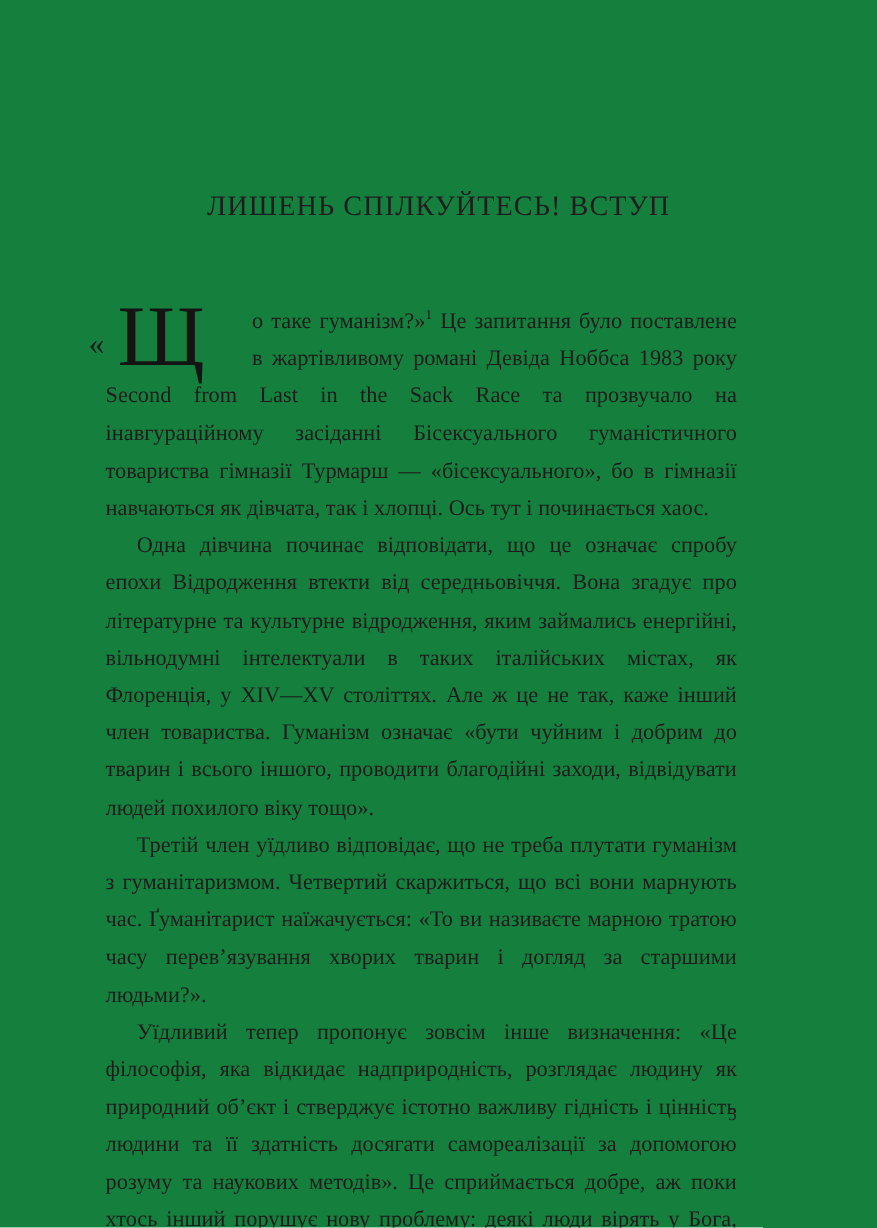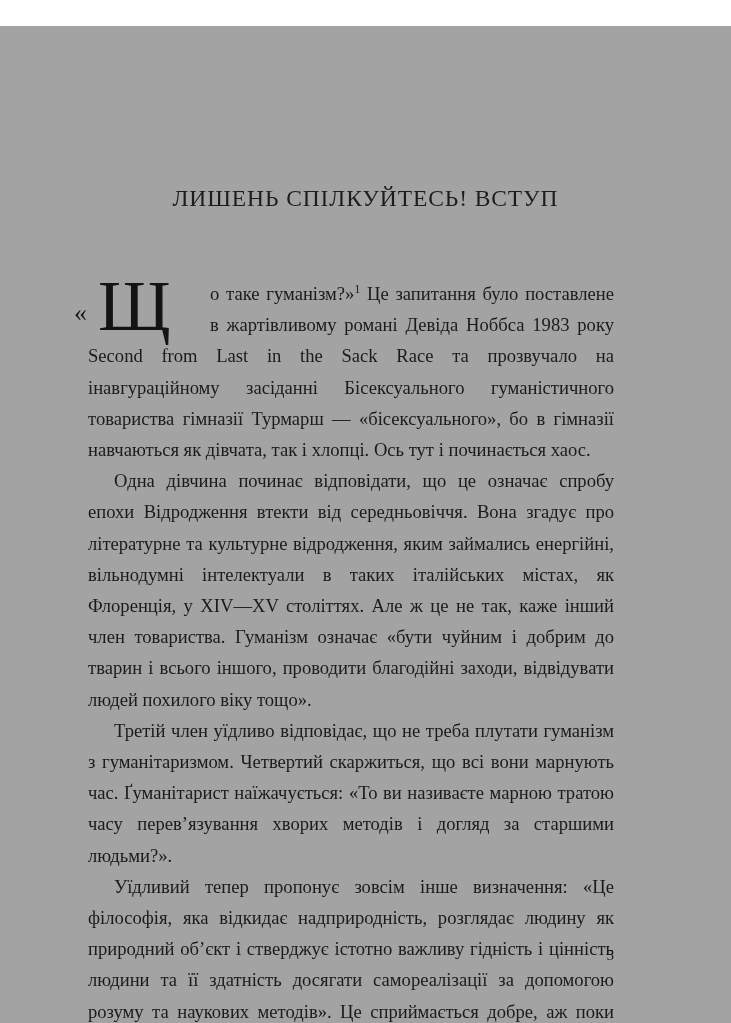--- a/index.html
+++ b/index.html
@@ -14,22 +14,21 @@
     position: relative;
     overflow: hidden;
     font-family: "Liberation Serif", "DejaVu Serif", serif;
     color: #1b1b1b;
     -webkit-font-smoothing: antialiased;
   }
 
   .page {
     position: absolute;
     inset: 0;
-    background: #a3a3a3;
-    margin-top: 26px;
+    background: #15803d;
   }
 
   
   .chapter-title {
     position: absolute;
     left: 0;
     right: 0;
     top: 142px;
     text-align: center;
     font-family: "Liberation Serif", "DejaVu Serif", serif;
@@ -123,21 +122,21 @@
 
     <p class="para first">
       <span class="dropcap-wrap">
         <span class="dropcap-quote">«</span>
         <span class="dropcap-letter">Щ</span>
       </span><span>о таке гуманізм?»</span><sup class="fn">1</sup><span> Це запитання було поставлене в жартівливому романі Девіда Ноббса 1983 року </span><span class="italic-title">Second from Last in the Sack Race</span><span> та прозвучало на інавгураційному засіданні Бісексуального гуманістичного товариства гімназії Турмарш — «бісексуального», бо в гімназії навчаються як дівчата, так і хлопці. Ось тут і починається хаос.</span>
     </p>
 
     <p class="para">Одна дівчина починає відповідати, що це означає спробу епохи Відродження втекти від середньовіччя. Вона згадує про літературне та культурне відродження, яким займались енергійні, вільнодумні інтелектуали в таких італійських містах, як Флоренція, у XIV—XV століттях. Але ж це не так, каже інший член товариства. Гуманізм означає «бути чуйним і добрим до тварин і всього іншого, проводити благодійні заходи, відвідувати людей похилого віку тощо».</p>
 
-    <p class="para">Третій член уїдливо відповідає, що не треба плутати гуманізм з гуманітаризмом. Четвертий скаржиться, що всі вони марнують час. Ґуманітарист наїжачується: «То ви називаєте марною тратою часу перев’язування хворих методів і догляд за старшими людьми?».</p>
+    <p class="para">Третій член уїдливо відповідає, що не треба плутати гуманізм з гуманітаризмом. Четвертий скаржиться, що всі вони марнують час. Ґуманітарист наїжачується: «То ви називаєте марною тратою часу перев’язування хворих тварин і догляд за старшими людьми?».</p>
 
     <p class="para">Уїдливий тепер пропонує зовсім інше визначення: «Це філософія, яка відкидає надприродність, розглядає людину як природний об’єкт і стверджує істотно важливу гідність і цінність людини та її здатність досягати самореалізації за допомогою розуму та наукових методів». Це сприймається добре, аж поки хтось інший порушує нову проблему: деякі люди вірять у Бога, але називають себе гуманістами. Зустріч</p>
 
   </div>
 
   <div class="folio">5</div>
 
 </div>
 
 </body></html>

